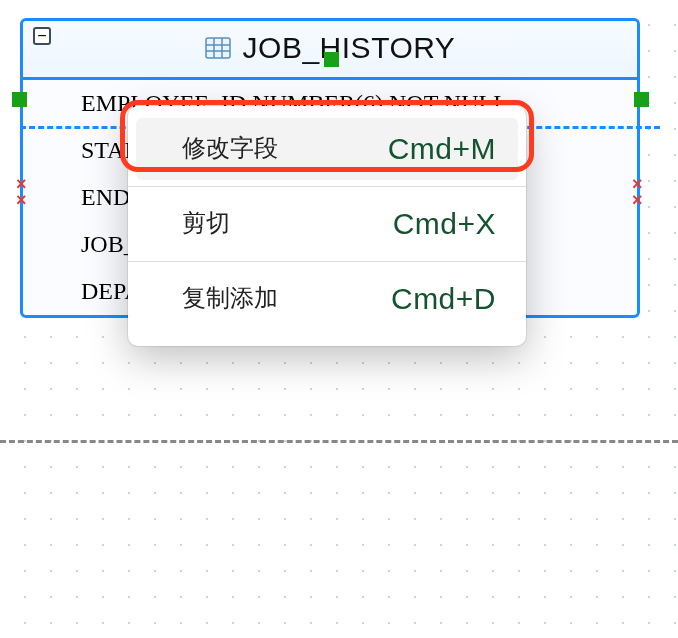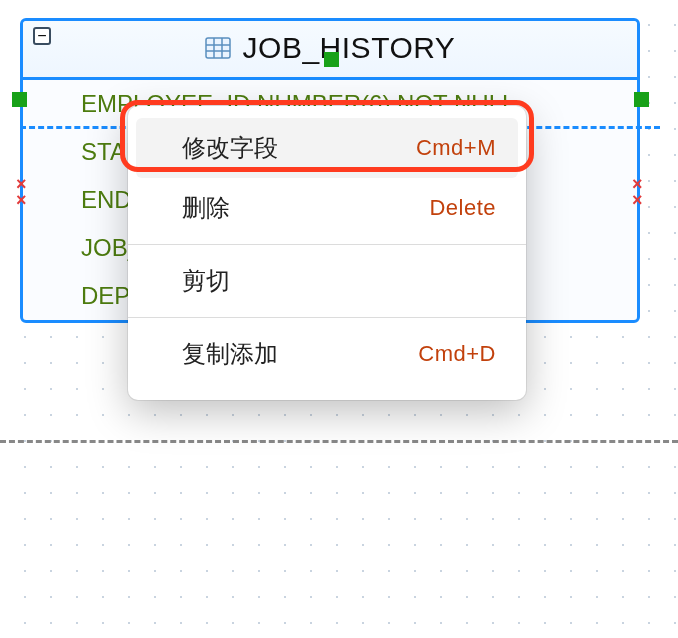--- a/index.html
+++ b/index.html
@@ -66,23 +66,24 @@
   .tbl-title {
     font-size: 30px;
     font-weight: 400;
     letter-spacing: .5px;
     color: #111;
   }
   .rows { position: relative; }
   .row {
     padding: 10px 48px 10px 58px;
     font-size: 24px;
-    color: #4d7c0f;
+    color: #000000;
     white-space: nowrap;
     overflow: hidden;
+    font-family: Liberation Serif, serif;
   }
   .sel-hand {
     position: absolute;
     width: 15px; height: 15px;
     background: #18a118;
     z-index: 5;
   }
   .sel-dash {
     position: absolute;
     left: 20px; right: 18px;
@@ -105,29 +106,28 @@
     top: 106px;
     width: 398px;
     background: #fff;
     border-radius: 10px;
     box-shadow: 0 12px 40px rgba(0,0,0,.25), 0 0 0 1px rgba(0,0,0,.08);
     padding: 12px 0 16px;
     z-index: 10;
   }
   .menuitem {
     display: flex;
-    align-items: center;
     justify-content: space-between;
     padding: 14px 30px 14px 54px;
     font-size: 24px;
     color: #222;
   }
   .menuitem .sc {
-    color: #c2410c;
-    font-size: 22px;
+    color: #14532d;
+    font-size: 30px;
     letter-spacing: .5px;
   }
   .menuitem.sel {
     background: #f3f3f3;
     border-radius: 6px;
     margin: 0 8px;
     padding-left: 46px;
     padding-right: 22px;
   }
   .highlight-ring {
@@ -186,27 +186,24 @@
     <div class="row">JOB_ID</div>
     <div class="row">DEPARTMENT_ID</div>
   </div>
 </div>
 
 <div class="contextmenu">
   <div class="menuitem sel">
     <span>修改字段</span>
     <span class="sc">Cmd+M</span>
   </div>
-  <div class="menuitem">
-    <span>删除</span>
-    <span class="sc">Delete</span>
-  </div>
   <div class="menusep"></div>
   <div class="menuitem">
     <span>剪切</span>
+    <span class="sc">Cmd+X</span>
   </div>
   <div class="menusep"></div>
   <div class="menuitem">
     <span>复制添加</span>
     <span class="sc">Cmd+D</span>
   </div>
 </div>
 
 <div class="highlight-ring"></div>
 

